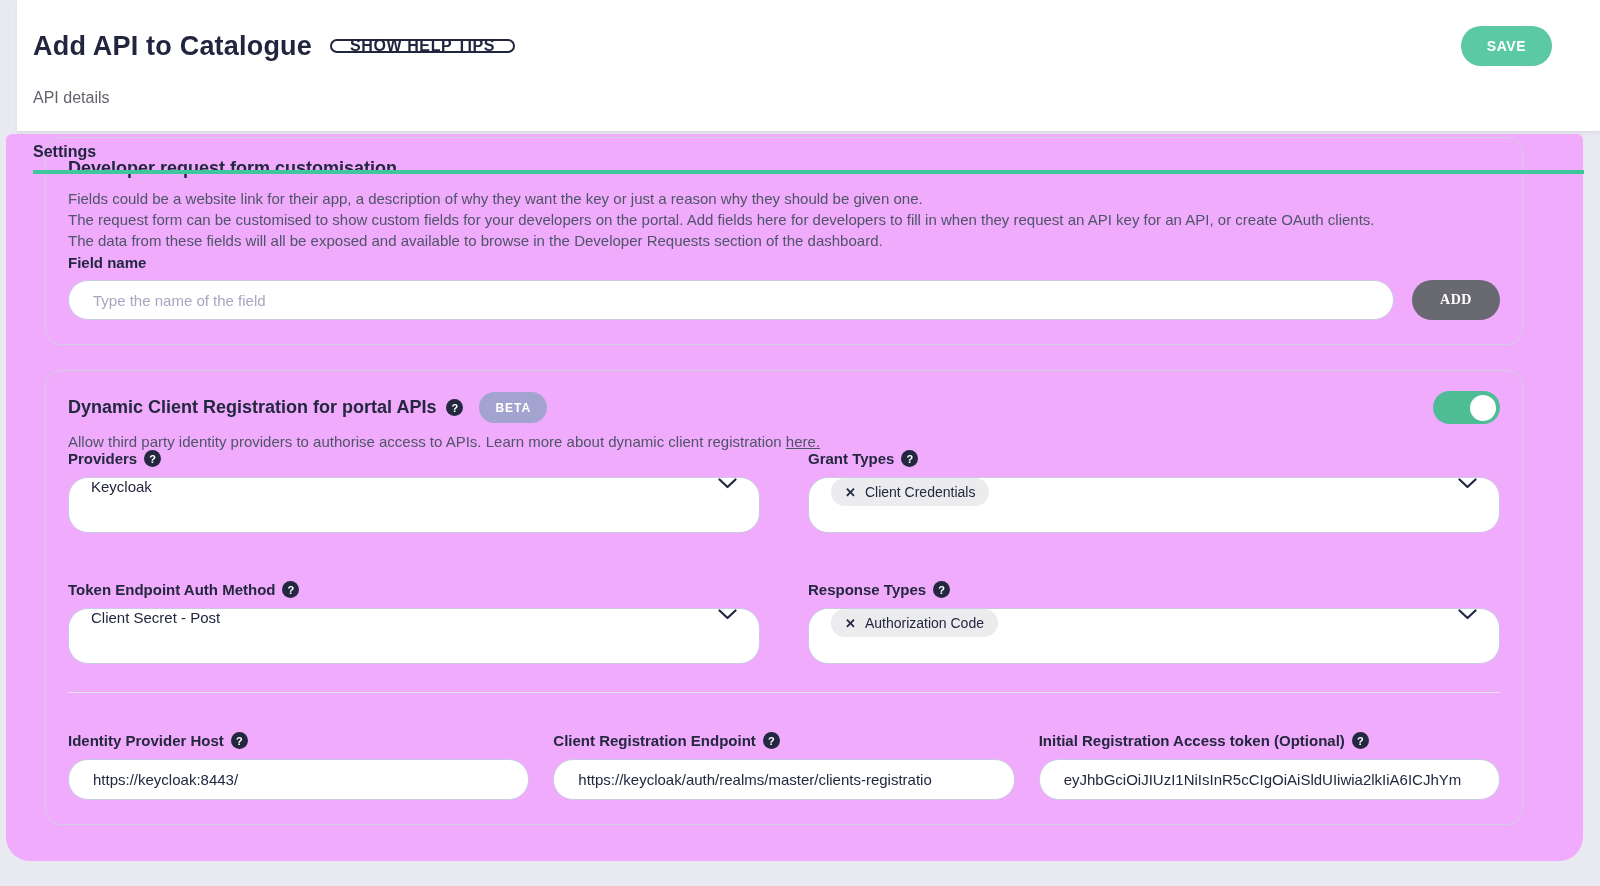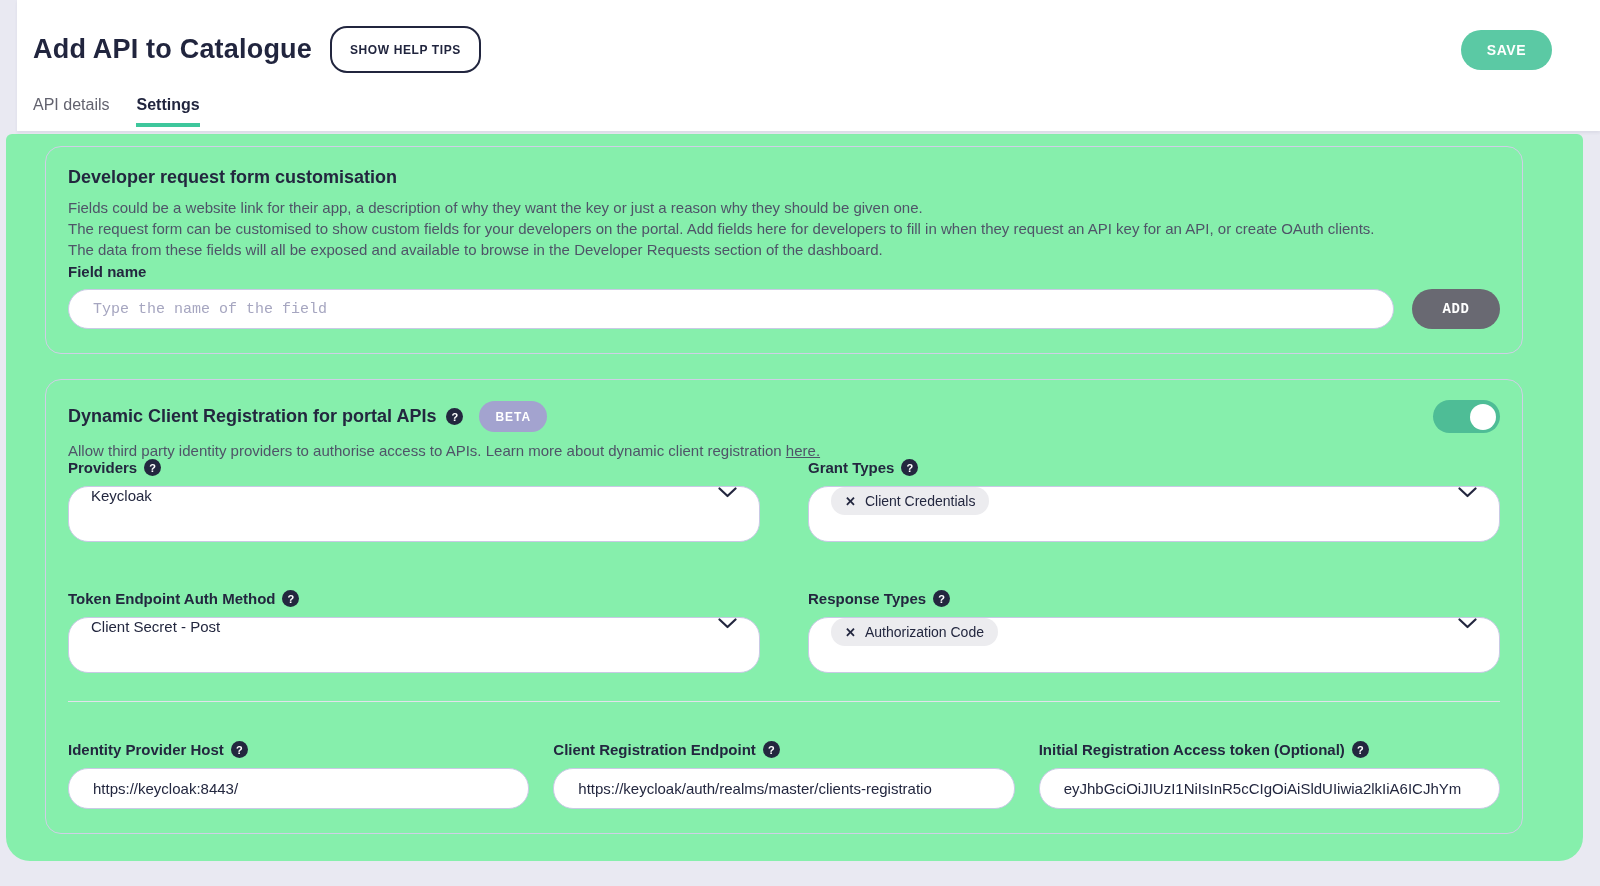--- a/index.html
+++ b/index.html
@@ -28,23 +28,23 @@
     font-size:27px;
     font-weight:bold;
     color:#21253E;
     letter-spacing:0.2px;
   }
   .help-tips-btn {
     margin-left:18px;
     border:2px solid #21253E;
     border-radius:17px;
     background:#fff;
-    height:47px;
+    height:14px;
     padding:0 18px;
-    font-size:12px;
+    font-size:16px;
     font-weight:bold;
     letter-spacing:0.6px;
     color:#21253E;
     display:inline-flex;
     align-items:center;
     cursor:pointer;
     font-family:"Liberation Sans", sans-serif;
   }
   .save-btn {
     margin-left:auto;
@@ -58,39 +58,40 @@
     font-weight:bold;
     letter-spacing:0.6px;
     cursor:pointer;
     margin-right:32px;
     font-family:"Liberation Sans", sans-serif;
   }
   .tabs {
     display:flex;
     gap:27px;
     margin-top:23px;
+    flex-direction:column;
   }
   .tab {
     font-size:16px;
     color:#62626E;
     padding-bottom:9px;
     cursor:pointer;
   }
   .tab.active {
     color:#21253E;
     font-weight:bold;
     border-bottom:4px solid #3EC79C;
   }
   
   .content-panel {
-    background:#86efac;
+    background:#f0abfc;
     margin:3px 17px 0 6px;
     height:727px;
     border-radius:6px 6px 24px 24px;
-    padding:12px 60px 0 39px;
+    padding:3px 60px 0 39px;
   }
   .card {
     border:1.5px solid #CFCFE6;
     border-radius:16px;
     padding:20px 22px 24px 22px;
   }
   .card + .card { margin-top:25px; }
   .card-title {
     font-size:18px;
     font-weight:bold;
@@ -118,35 +119,35 @@
   }
   .text-input {
     flex:1;
     height:40px;
     border:1.5px solid #C9C9E5;
     border-radius:20px;
     padding:0 24px;
     font-size:15px;
     color:#23273F;
     outline:none;
-    font-family:Liberation Mono, monospace;
+    font-family:Liberation Sans, sans-serif;
   }
   .text-input::placeholder { color:#A6A6C0; }
   .add-btn {
     background:#696972;
     border:none;
     border-radius:20px;
     width:88px;
     height:40px;
     color:#fff;
     font-size:14px;
     font-weight:bold;
     letter-spacing:0.6px;
     cursor:pointer;
-    font-family:Liberation Mono, monospace;
+    font-family:Liberation Serif, serif;
   }
   
   .dcr-title-row {
     display:flex;
     align-items:center;
     gap:10px;
   }
   .beta-badge {
     background:#A3A3CF;
     color:#fff;

